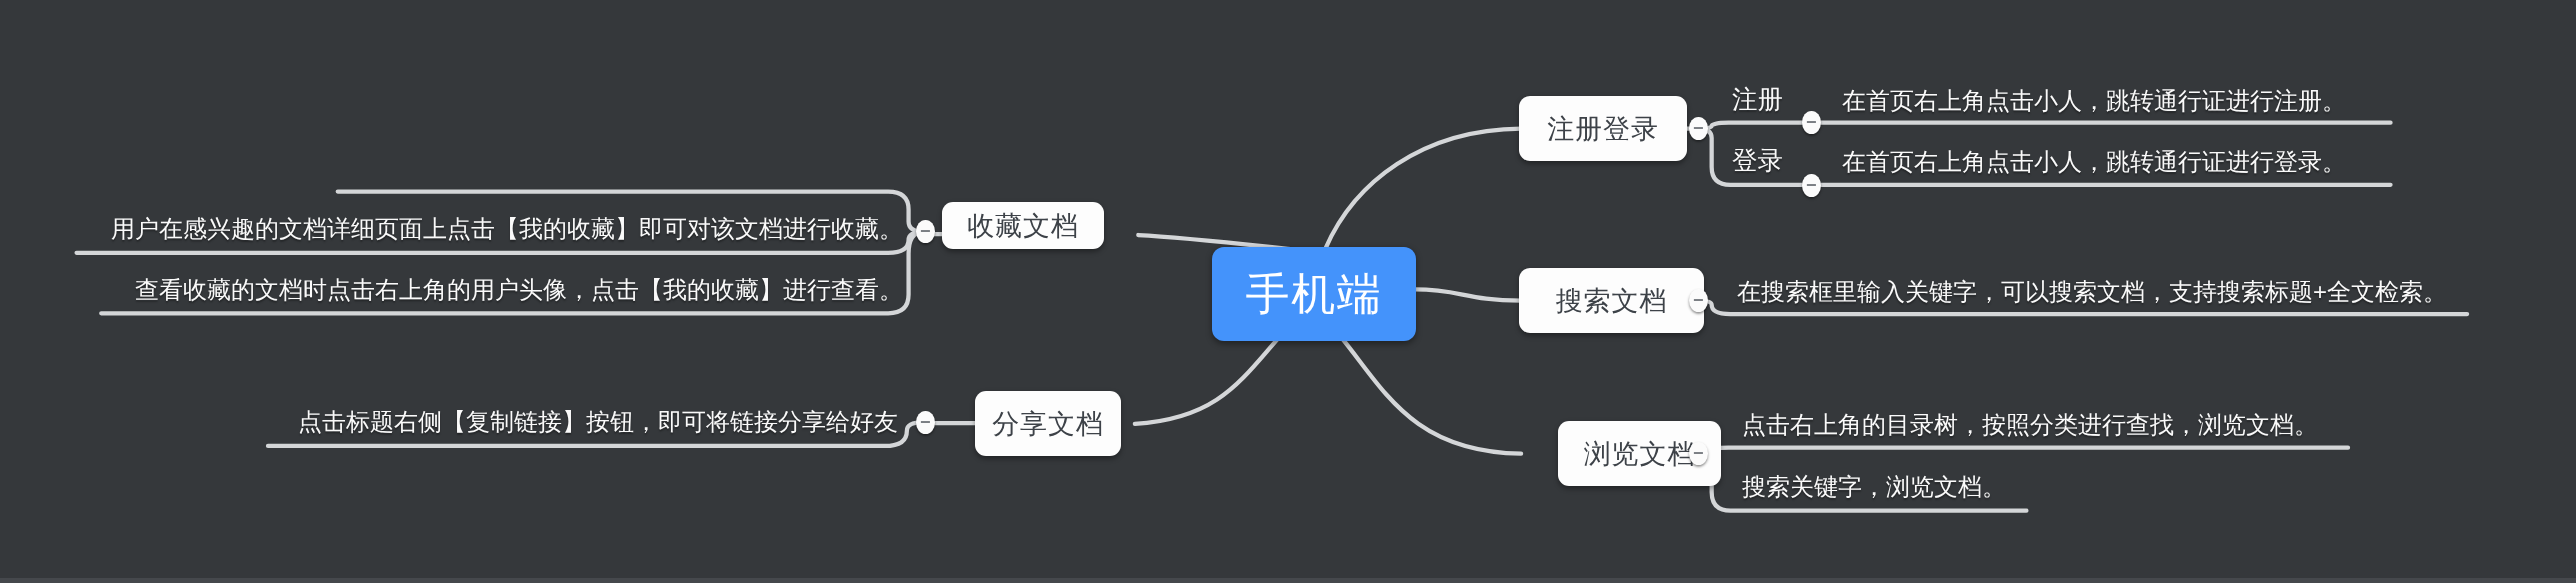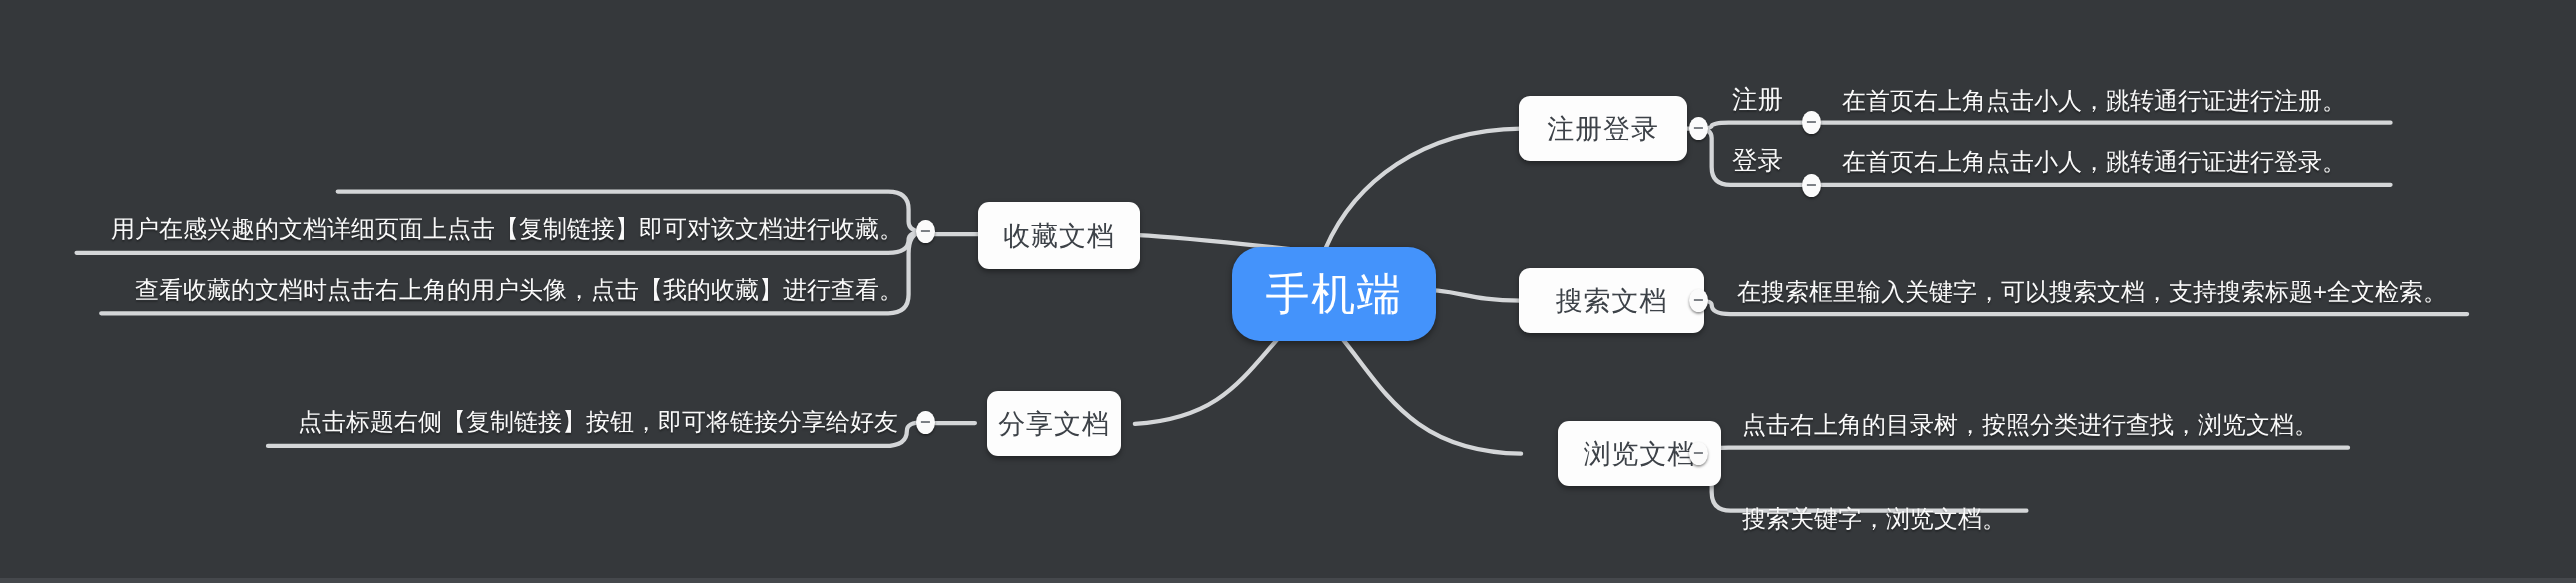--- a/index.html
+++ b/index.html
@@ -17,24 +17,23 @@
     fill:none;stroke:#d4d6d8;stroke-width:5;stroke-linecap:round;
   }
   .node{
     position:absolute;display:flex;align-items:center;justify-content:center;
     background:#fdfdfd;color:#3d4248;border-radius:11px;
     font-size:27px;letter-spacing:0.9px;
     box-shadow:0 2.6px 5.1px rgba(0,0,0,.35);
     white-space:nowrap;cursor:default;
   }
   .node.root{
-    background:#4493fb;color:#ffffff;border-radius:28px;
+    background:#4493fb;color:#ffffff;border-radius:12px;
     font-size:44px;letter-spacing:1.7px;
     box-shadow:0 2.6px 6.8px rgba(0,0,0,.4);
-    margin-left:20px;
   }
   .topic{
     position:absolute;color:#fafafa;font-size:24px;line-height:29px;
     white-space:nowrap;text-shadow:0 1.7px 1.7px rgba(0,0,0,.35);
   }
   .topic.mid{font-size:25.5px;}
   .collapse{
     position:absolute;width:18.7px;height:23px;border-radius:50%;
     background:#fbfbfb;box-shadow:0 1.7px 2.6px rgba(0,0,0,.45);
     display:flex;align-items:center;justify-content:center;
@@ -75,48 +74,48 @@
     <path d="M 1086 272 Q 1068 272 1068 282 Q 1068 297 1044 297 L 90 297"></path>
     <path d="M 1086 272 Q 1068 272 1068 298 L 1068 346 Q 1068 368 1044 368 L 119 368"></path>
 
     <path d="M 1086 496 Q 1066 496 1066 506 Q 1066 524 1040 524 L 315 524"></path>
   </svg>
 
   <div class="node root" style="left:1212px;top:247px;width:204px;height:94px;">
     <span>手机端</span>
   </div>
 
-  <div class="node" style="left:978px;top:202px;width:162px;height:67px;">
+  <div class="node" style="left:942px;top:202px;width:162px;height:47px;">
     <span>收藏文档</span>
   </div>
-  <div class="node" style="left:975px;top:391px;width:134px;height:65px;margin-left:12px;">
+  <div class="node" style="left:975px;top:391px;width:146px;height:65px;">
     <span>分享文档</span>
   </div>
 
   <div class="node" style="left:1519px;top:96px;width:168px;height:65px;justify-content:center;">
     <span>注册登录</span>
   </div>
   <div class="node" style="left:1519px;top:268px;width:185px;height:65px;">
     <span>搜索文档</span>
   </div>
   <div class="node" style="left:1519px;top:421px;width:163px;height:65px;margin-left:39px;">
     <span>浏览文档</span>
   </div>
 
-  <div class="topic" style="right:1673px;top:214px;">用户在感兴趣的文档详细页面上点击【复制链接】即可对该文档进行收藏。</div>
+  <div class="topic" style="right:1673px;top:214px;">用户在感兴趣的文档详细页面上点击【我的收藏】即可对该文档进行收藏。</div>
   <div class="topic" style="right:1673px;top:275px;">查看收藏的文档时点击右上角的用户头像，点击【我的收藏】进行查看。</div>
   <div class="topic" style="right:1678px;top:407px;">点击标题右侧【复制链接】按钮，即可将链接分享给好友</div>
 
   <div class="topic mid" style="left:1732px;top:85px;">注册</div>
   <div class="topic" style="left:1842px;top:86px;">在首页右上角点击小人，跳转通行证进行注册。</div>
   <div class="topic mid" style="left:1732px;top:146px;">登录</div>
   <div class="topic" style="left:1842px;top:147px;">在首页右上角点击小人，跳转通行证进行登录。</div>
   <div class="topic" style="left:1737px;top:277px;">在搜索框里输入关键字，可以搜索文档，支持搜索标题+全文检索。</div>
   <div class="topic" style="left:1742px;top:410px;">点击右上角的目录树，按照分类进行查找，浏览文档。</div>
-  <div class="topic" style="left:1742px;top:472px;margin-top:32px;">搜索关键字，浏览文档。</div>
+  <div class="topic" style="left:1742px;top:472px;">搜索关键字，浏览文档。</div>
 
   <div class="collapse" style="left:916px;top:220px;">
     <span class="bar">−</span>
   </div>
   <div class="collapse" style="left:916px;top:411px;">
     <span class="bar">−</span>
   </div>
   <div class="collapse" style="left:1689px;top:117px;">
     <span class="bar">−</span>
   </div>

